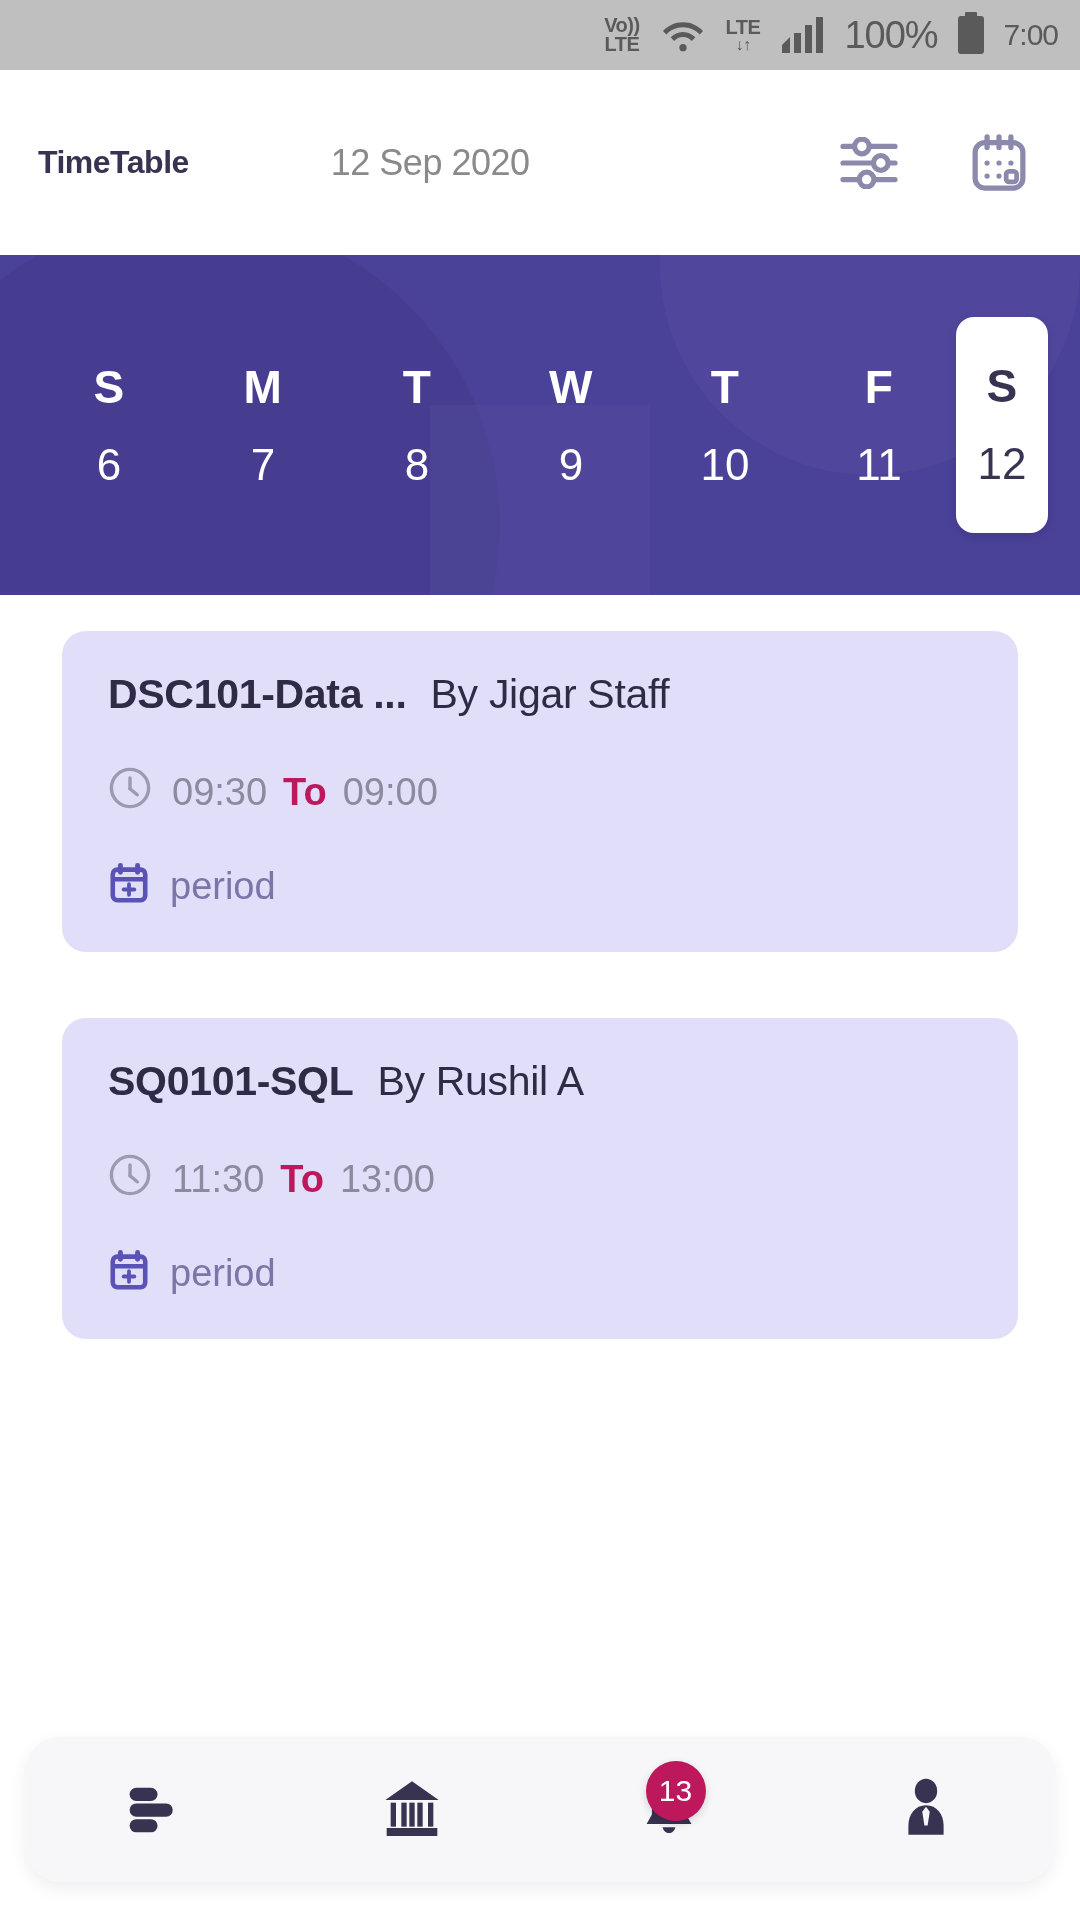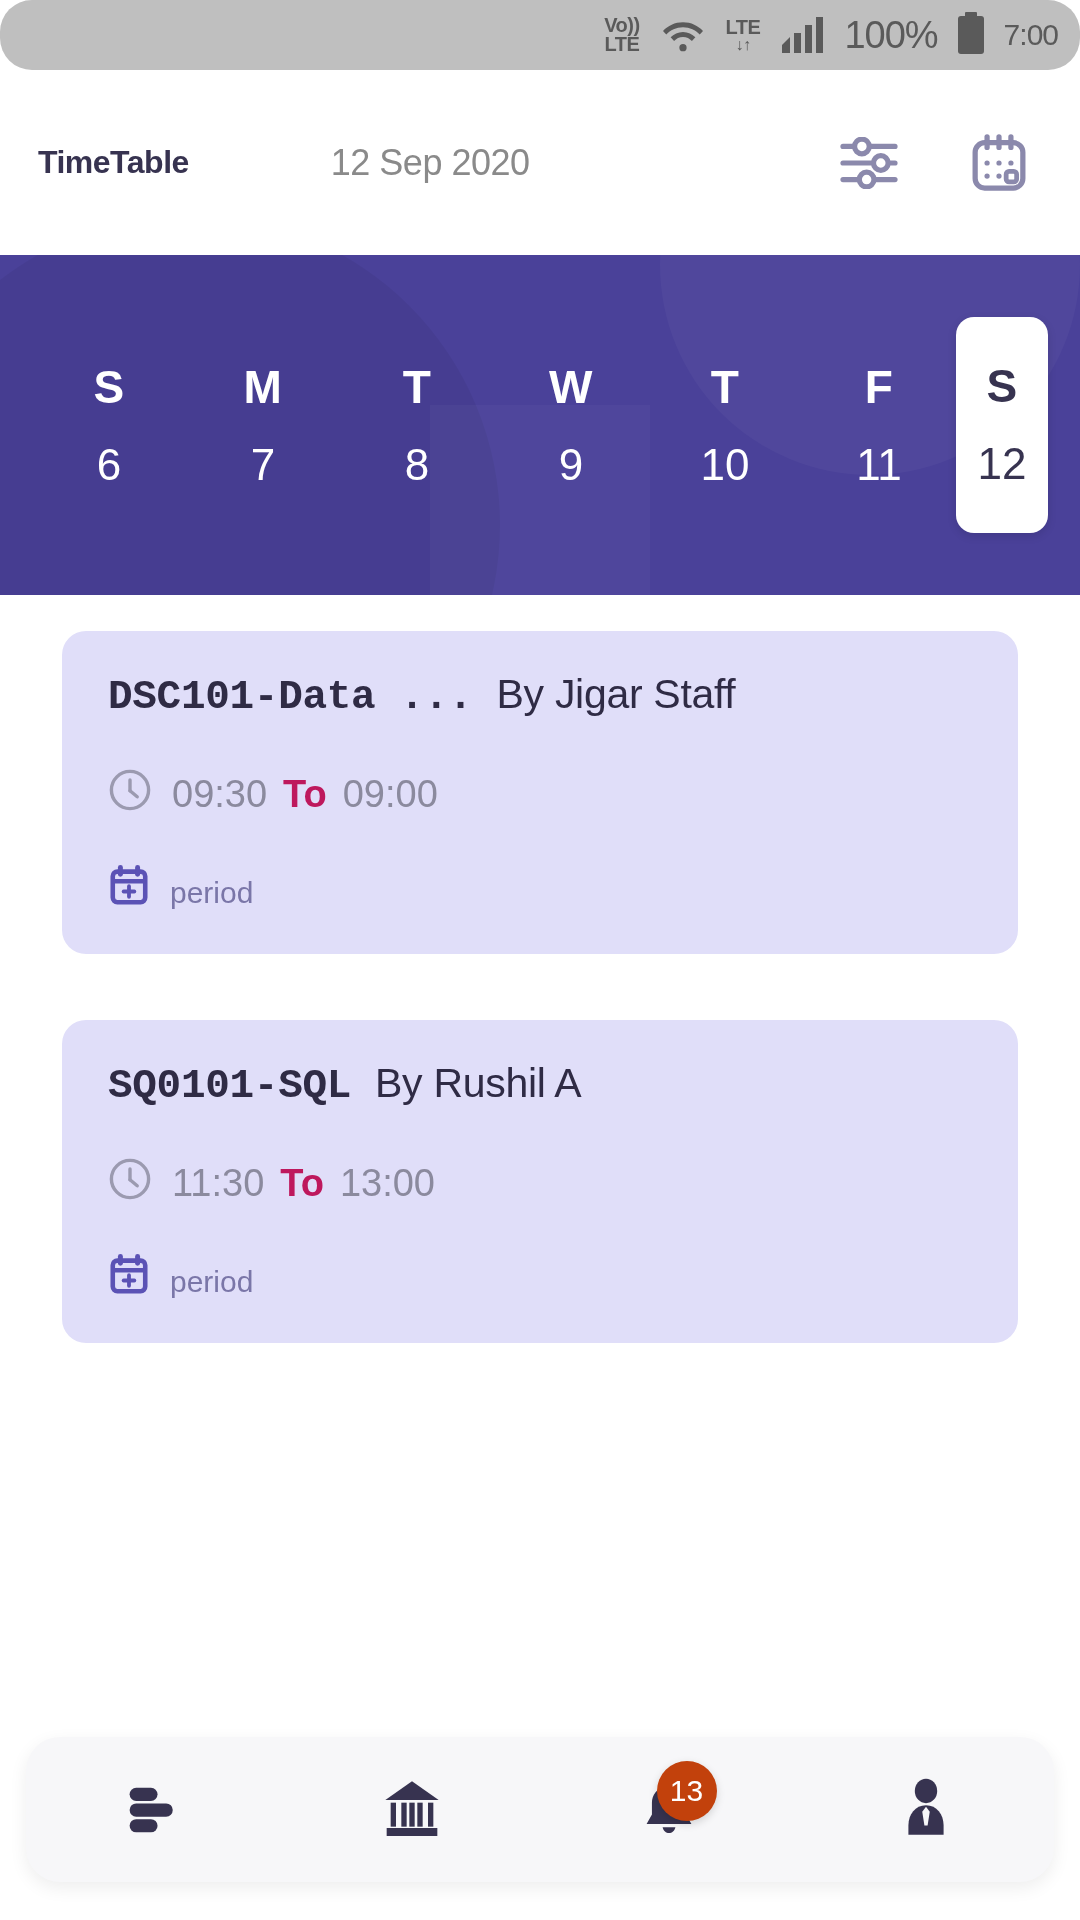--- a/index.html
+++ b/index.html
@@ -10,21 +10,20 @@
     overflow:hidden;
   }
 
   
   .statusbar{
     height:70px; width:100%;
     background:#bfbfbf;
     display:flex; align-items:center; justify-content:flex-end;
     gap:20px; padding:0 22px 0 0;
     color:#5a5a5a;
-    border-radius:32px;
   }
   .sb-volte{ display:flex; flex-direction:column; align-items:center;
     font-size:20px; font-weight:bold; line-height:0.95; letter-spacing:-0.5px; }
   .sb-icon{ display:flex; align-items:flex-end; }
   .sb-pct{ font-size:38px; font-weight:400; letter-spacing:-1px; }
   .sb-time{ font-size:30px; font-weight:400; letter-spacing:-1px; }
   .batt{ width:26px; height:38px; position:relative; }
   .batt:before{ content:""; position:absolute; left:7px; top:-4px; width:12px; height:5px;
     background:#5a5a5a; border-radius:1px;}
   .batt:after{ content:""; position:absolute; inset:0; background:#5a5a5a; border-radius:3px;}
@@ -81,46 +80,46 @@
   
   .cards{ padding:36px 62px 0; display:flex; flex-direction:column; gap:66px; }
   .card{
     background:#e0def9; border-radius:24px;
     padding:40px 46px 44px;
   }
   .card-title{
     font-size:41px; color:#2f2b45; letter-spacing:-0.3px;
     display:flex; align-items:baseline; flex-wrap:nowrap;
   }
-  .card-code{ font-weight:bold;font-family:Liberation Mono, monospace; }
+  .card-code{ font-weight:bold; }
   .card-by{ font-weight:400; margin-left:24px; }
   .card-row{
     display:flex; align-items:flex-end; gap:20px; margin-top:48px;
   }
   .card-time{
     font-size:38px; color:#8b8a9e; font-weight:400; display:flex; gap:16px; align-items:baseline;
   }
   .card-time .to{ font-weight:bold; color:#be185d; }
   .card-period{
-    font-size:30px; color:#7a76a8; font-weight:400;
+    font-size:38px; color:#7a76a8; font-weight:400;
   }
 
   
   .bottomnav{
     position:absolute; left:26px; right:26px; bottom:38px;
     height:145px; background:#f7f7f9; border-radius:34px;
     display:flex; align-items:center; justify-content:space-around;
     box-shadow:0 6px 18px rgba(0,0,0,0.07);
   }
   .nav-item{ position:relative; display:flex; align-items:center; justify-content:center;
     width:150px; height:110px; }
   .badge{
-    position:absolute; top:6px; left:63px;
+    position:absolute; top:6px; left:52px;
     min-width:60px; height:60px; padding:0 8px;
-    background:#c2410c; color:#fff; border-radius:50%;
+    background:#be185d; color:#fff; border-radius:50%;
     display:flex; align-items:center; justify-content:center;
     font-size:30px; font-weight:400;
     box-shadow:0 3px 8px rgba(0,0,0,0.15);
   }
 </style>
 </head>
 <body>
 
 <div class="statusbar">
   <div class="sb-volte">

